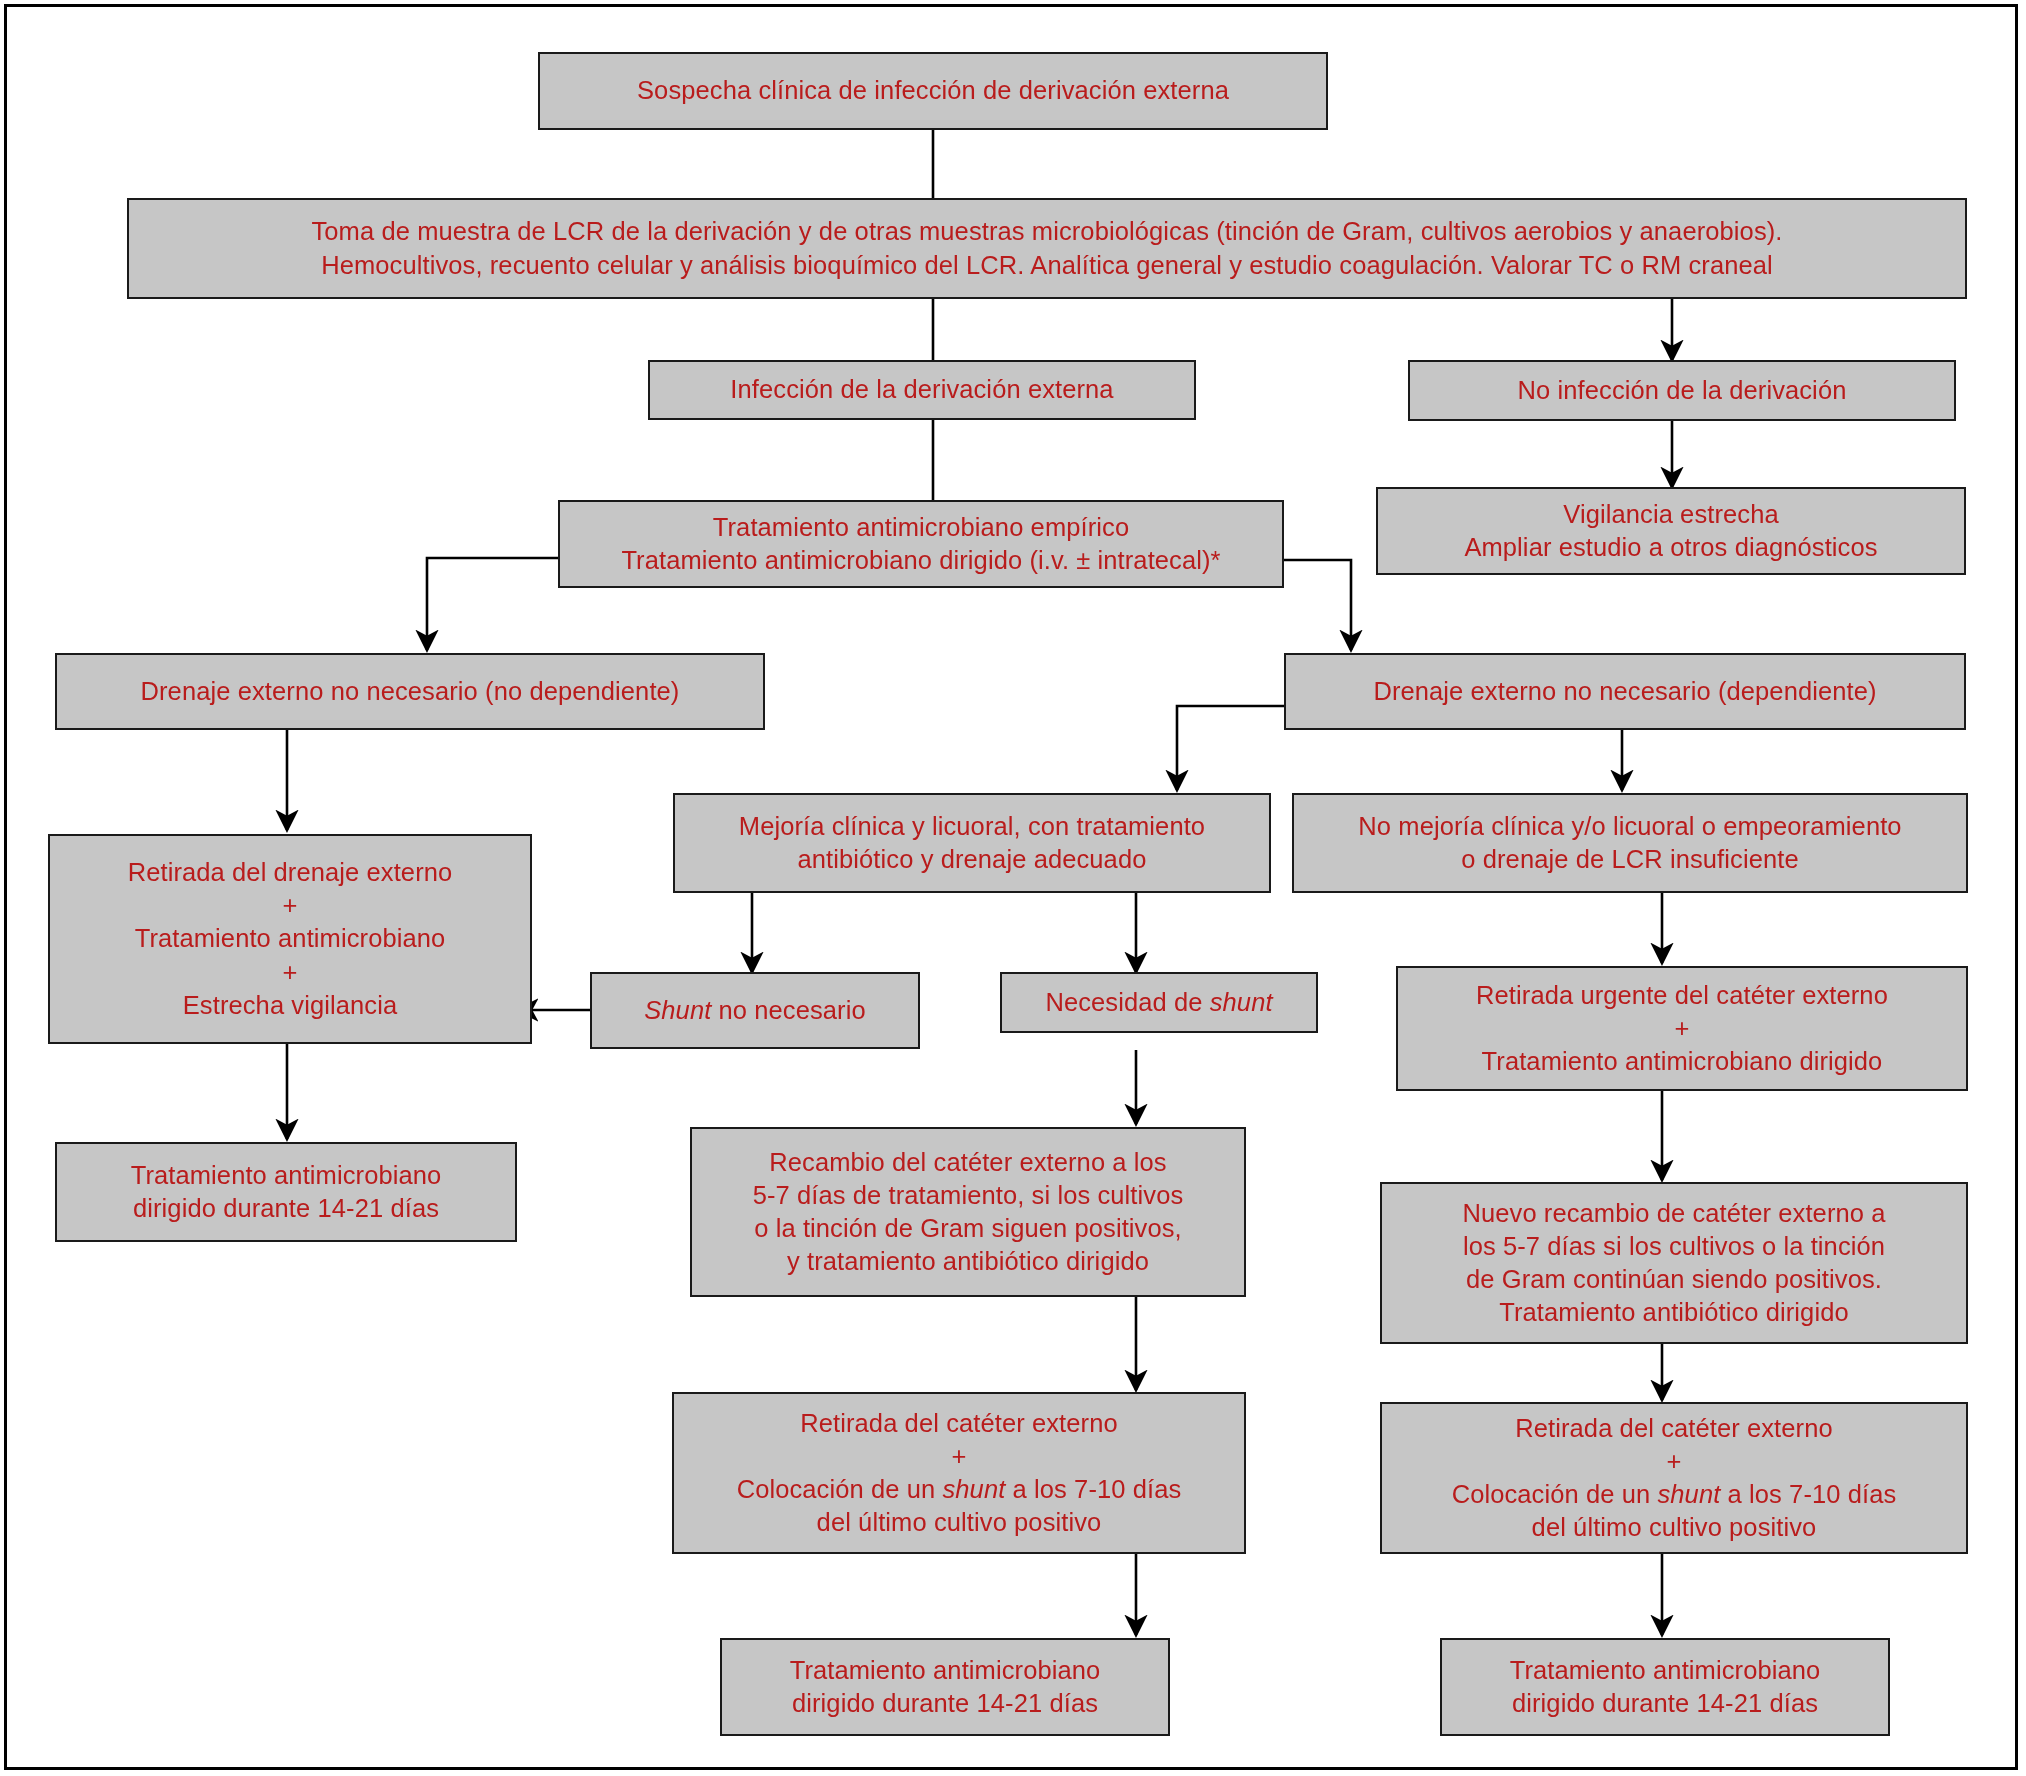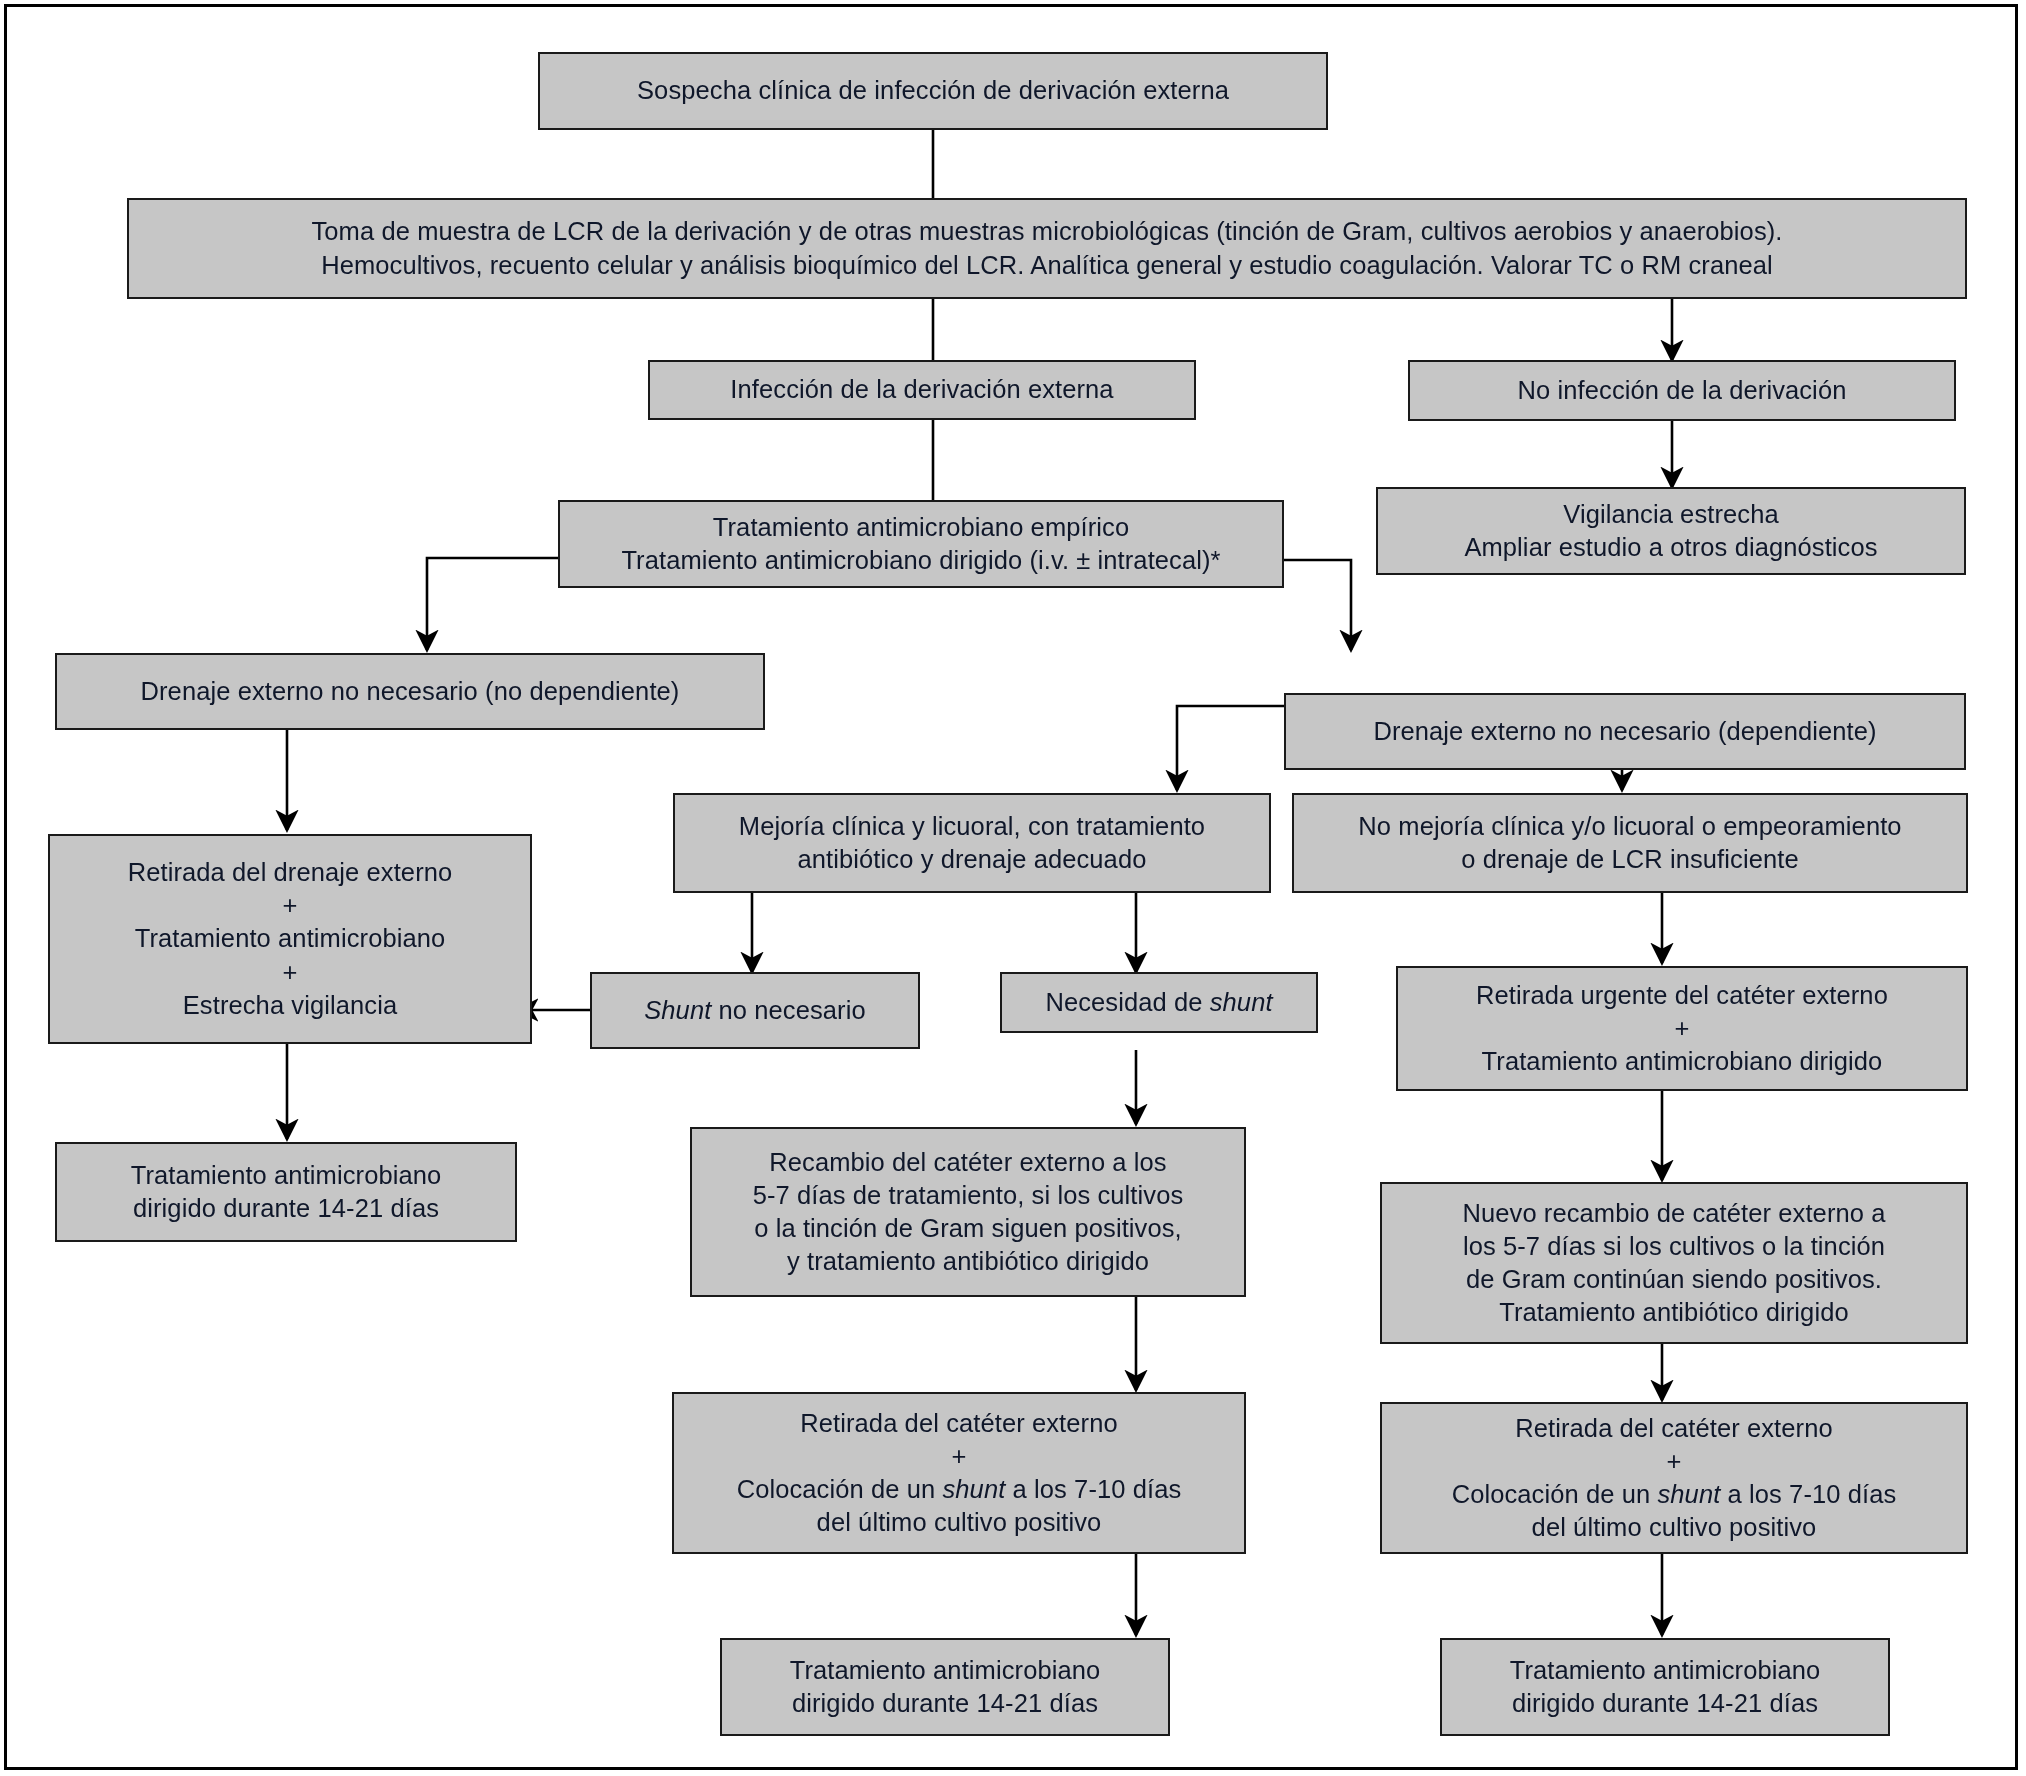--- a/index.html
+++ b/index.html
@@ -28,21 +28,21 @@
   }
   .node {
     position: absolute;
     box-sizing: border-box;
     background: #c6c6c6;
     border: 2px solid #1a1a1a;
     display: flex;
     align-items: center;
     justify-content: center;
     text-align: center;
-    color: #0f172a;
+    color: #b91c1c;
     font-size: 25.5px;
     line-height: 1.30;
     letter-spacing: 0.1px;
     padding: 4px 10px;
     white-space: pre-line;
     font-family: "Liberation Sans", sans-serif;
   }
   .node .it { font-style: italic; }
   svg#wires {
     position: absolute;
@@ -135,21 +135,21 @@
 
   <div class="node" style="left:1376px; top:487px; width:590px; height:88px;">
     <span>Vigilancia estrecha
 Ampliar estudio a otros diagnósticos</span>
   </div>
 
   <div class="node" style="left:55px; top:653px; width:710px; height:77px;padding-left:10px;">
     <span>Drenaje externo no necesario (no dependiente)</span>
   </div>
 
-  <div class="node" style="left:1284px; top:653px; width:682px; height:77px;margin-top:40px;">
+  <div class="node" style="left:1284px; top:653px; width:682px; height:77px;">
     <span>Drenaje externo no necesario (dependiente)</span>
   </div>
 
   <div class="node" style="left:48px; top:834px; width:484px; height:210px;justify-content:center;">
     <span>Retirada del drenaje externo
 +
 Tratamiento antimicrobiano
 +
 Estrecha vigilancia</span>
   </div>

